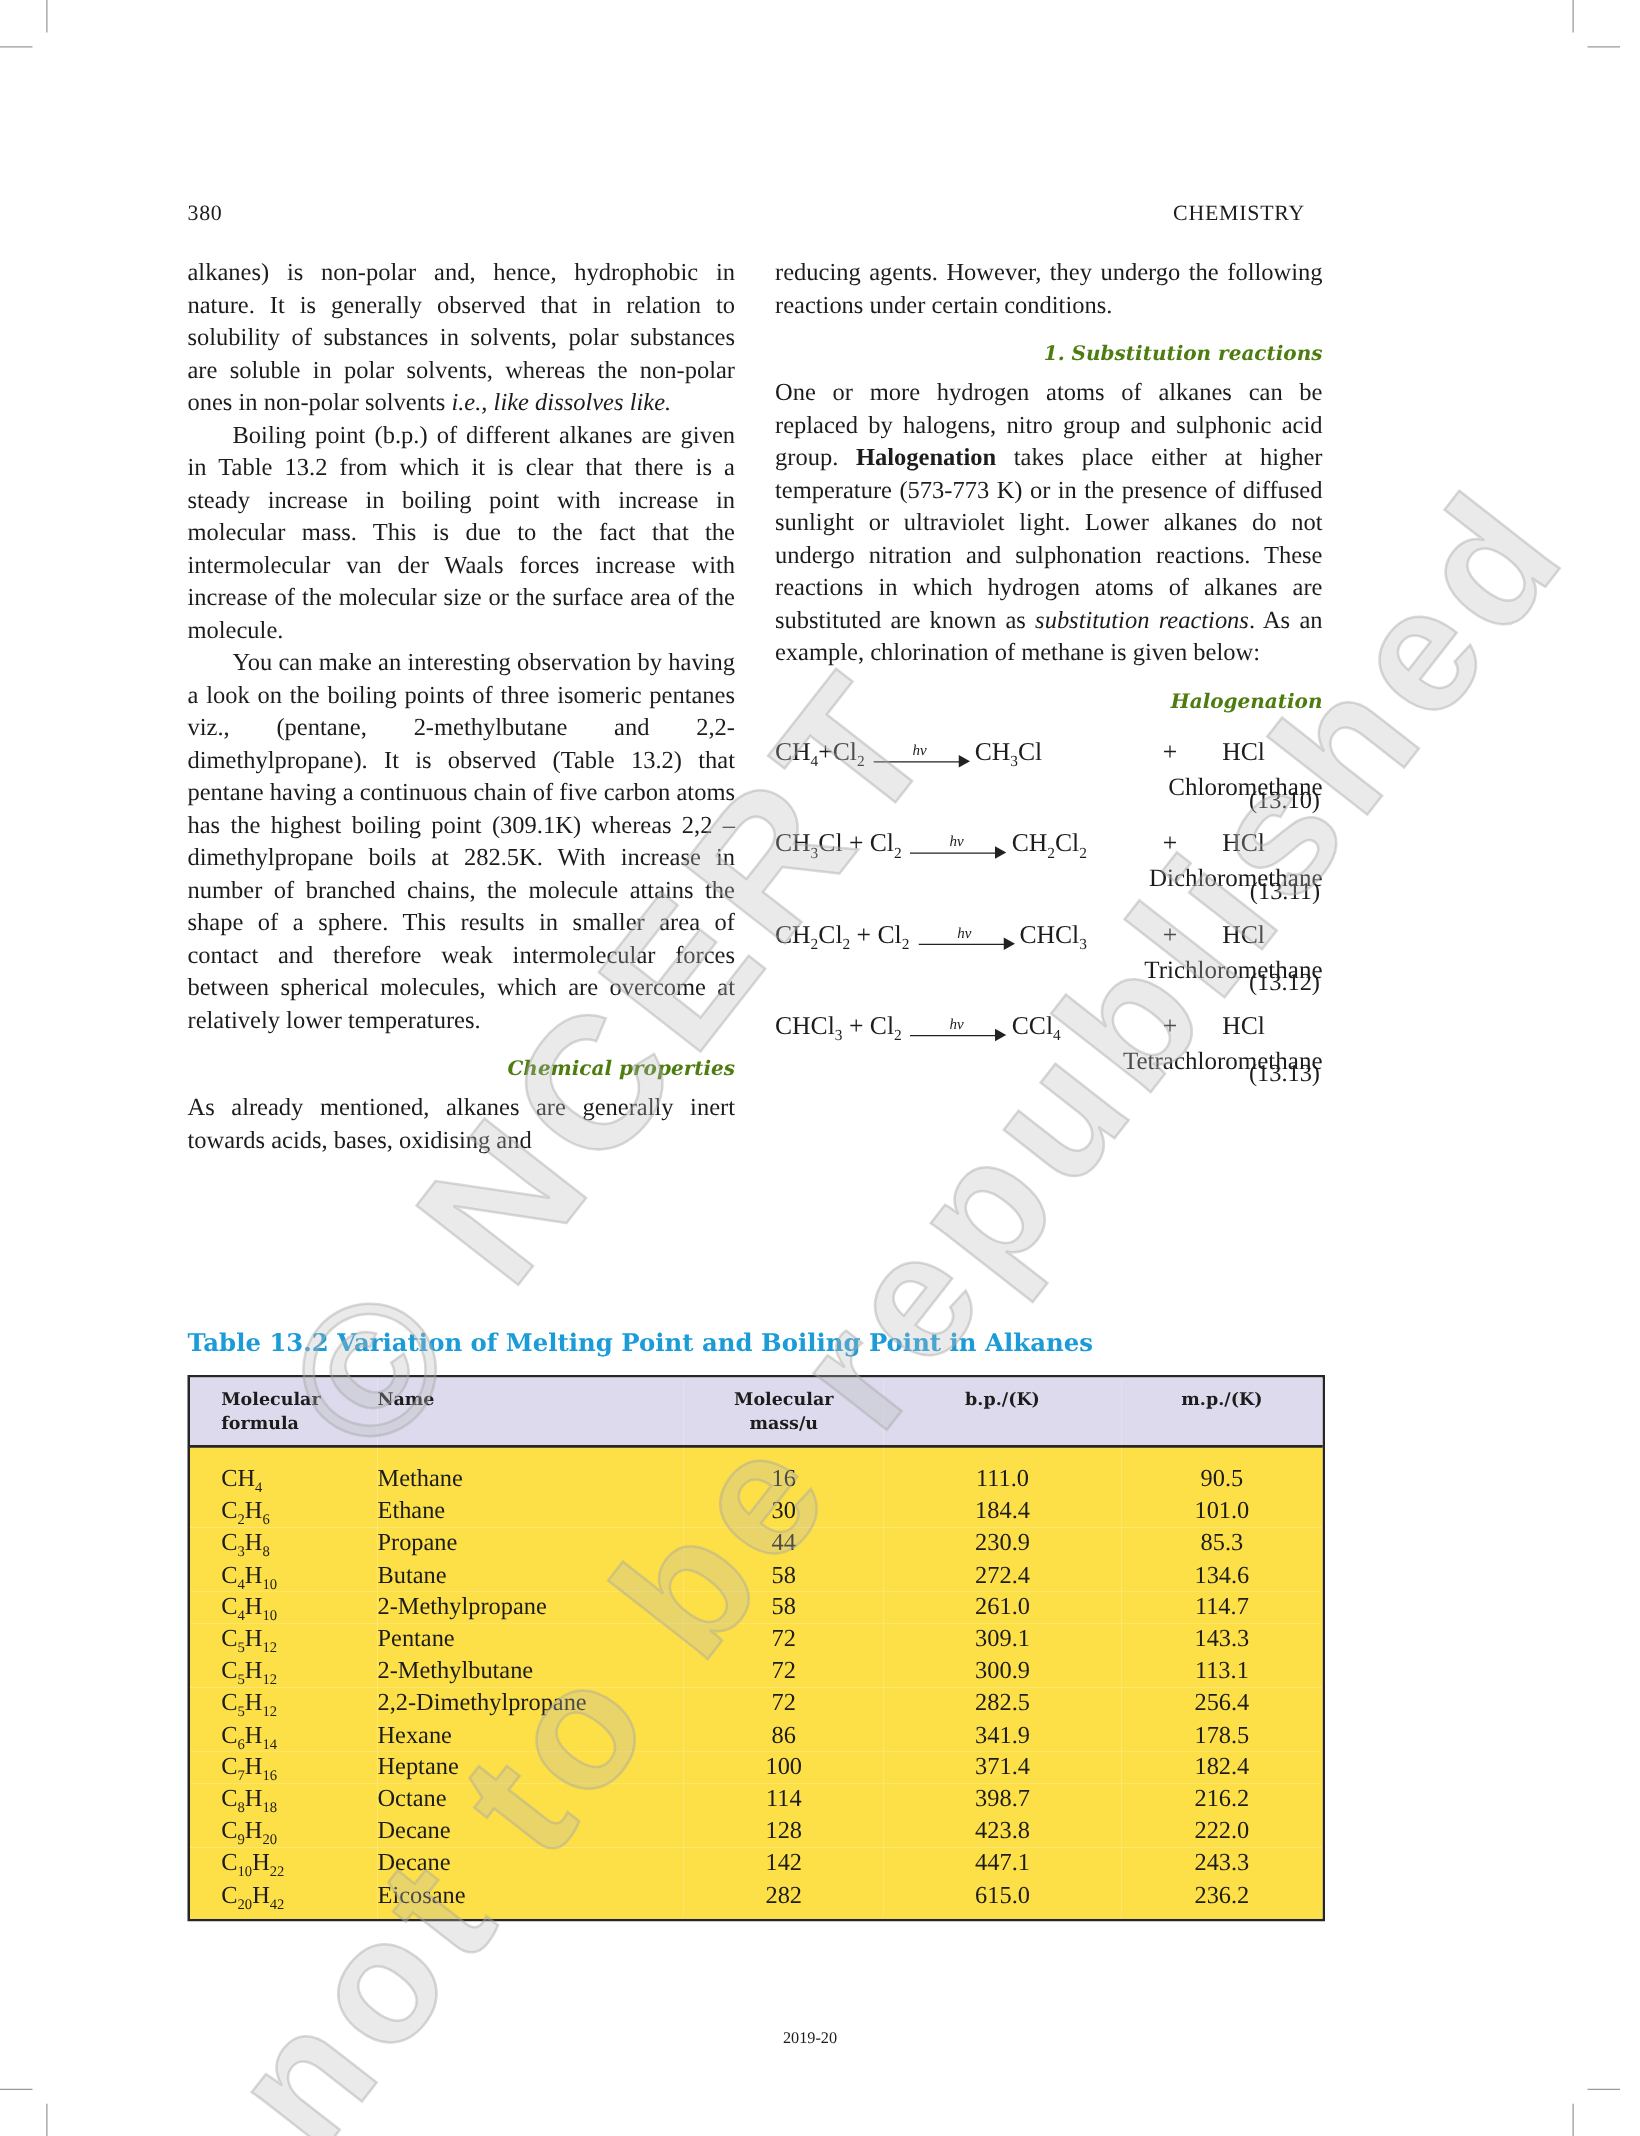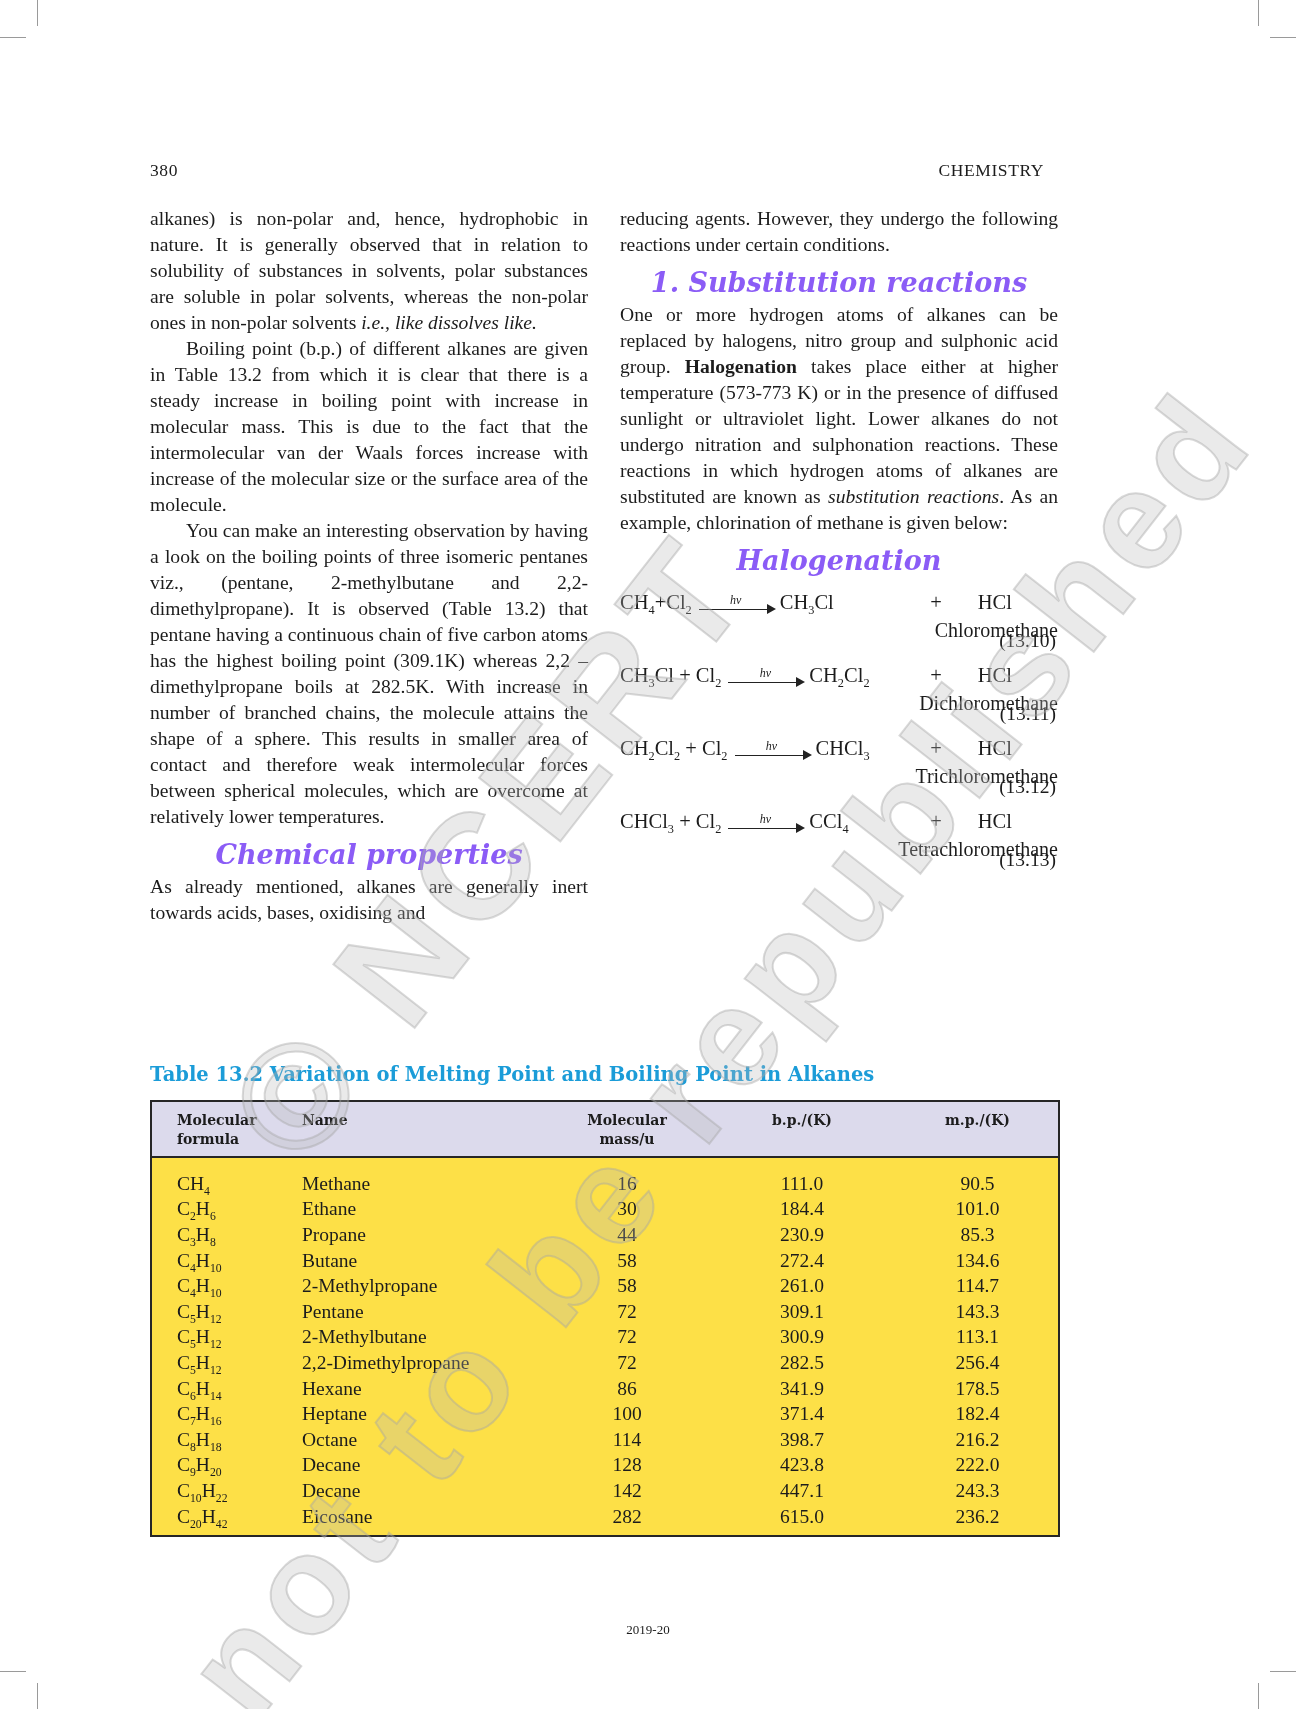--- a/index.html
+++ b/index.html
@@ -17,23 +17,23 @@
   
   .col { position:absolute; top:206px; width:438px; font-size:19.6px; line-height:26px; text-align:justify; }
   .col-left { left:150px; }
   .col-right { left:620px; }
   .para { margin:0; }
   .para.indent { text-indent:36px; }
   .para + .para { margin-top:0; }
   .it { font-style:italic; }
   .bd { font-weight:bold; }
   .sub-heading {
-    color:#8b5cf6; font-weight:bold; font-style:italic;
-    font-family:"DejaVu Serif", serif; font-size:27px;
-    margin:12px 0 6px 0; text-align:center;
+    color:#4d7c0f; font-weight:bold; font-style:italic;
+    font-family:"DejaVu Serif", serif; font-size:16px;
+    margin:12px 0 6px 0; text-align:right;
   }
   sub { font-size:0.6em; line-height:0; }
   
   .equations { margin-top:4px; }
   .equation { margin-top:15px; font-size:20.5px; }
   .eq-line { display:flex; align-items:center; padding-right:46px; white-space:nowrap; }
   .rxn-arrow { display:inline-flex; flex-direction:column; align-items:center; margin:0 7px; }
   .arrow-lbl { font-style:italic; font-size:12px; line-height:1; margin-bottom:3px; }
   .arrow-shaft { display:block; position:relative; width:74px; height:1.7px; background:#222; }
   .arrow-shaft::after {

